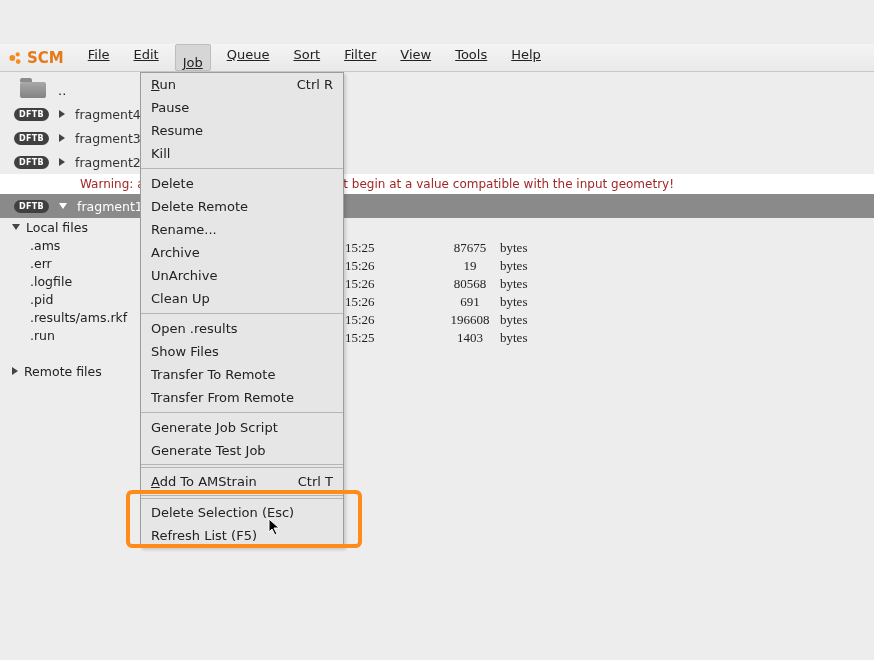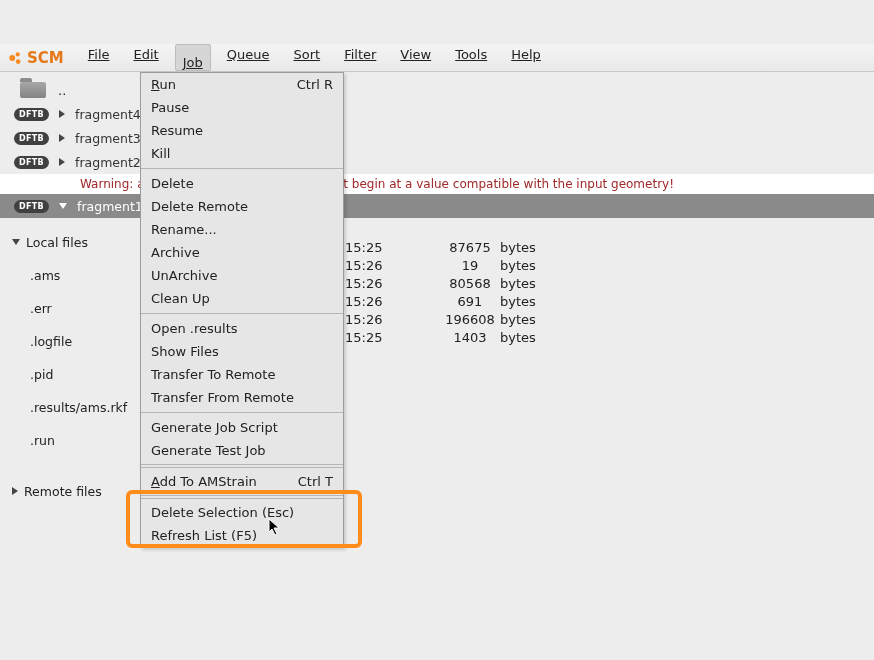--- a/index.html
+++ b/index.html
@@ -117,21 +117,20 @@
   
   .indent-tree {
     padding-left: 12px;
     font-size: 12.5px;
   }
   .tree-row {
     display: flex;
     align-items: center;
     gap: 6px;
     height: 18px;
-    margin-top: 15px;
   }
   
   
   .dropdown {
     position: absolute;
     top: 72px;
     left: 140px;
     width: 204px;
     background: #e6e6e6;
     border: 1px solid #9c9c9c;
@@ -263,21 +262,21 @@
         </div>
     </div>
     <div style="height:18px;"></div>
     <div class="tree-row">
       <span class="tri tri-right"></span>
       <span>Remote files</span>
     </div>
   </div>
 </div>
 
-<div style="position:absolute; top:240px; left:0; right:0;">
+<div style="position:absolute; top:240px; left:0; right:0;font-family:Liberation Serif, serif;">
   <div class="file-row"><span class="time">15:25</span><span class="size">87675</span><span class="unit">bytes</span></div>
   <div class="file-row"><span class="time">15:26</span><span class="size">19</span><span class="unit">bytes</span></div>
   <div class="file-row"><span class="time">15:26</span><span class="size">80568</span><span class="unit">bytes</span></div>
   <div class="file-row"><span class="time">15:26</span><span class="size">691</span><span class="unit">bytes</span></div>
   <div class="file-row"><span class="time">15:26</span><span class="size">196608</span><span class="unit">bytes</span></div>
   <div class="file-row"><span class="time">15:25</span><span class="size">1403</span><span class="unit">bytes</span></div>
 </div>
 
 <div class="dropdown">
   <div class="dd-item">

